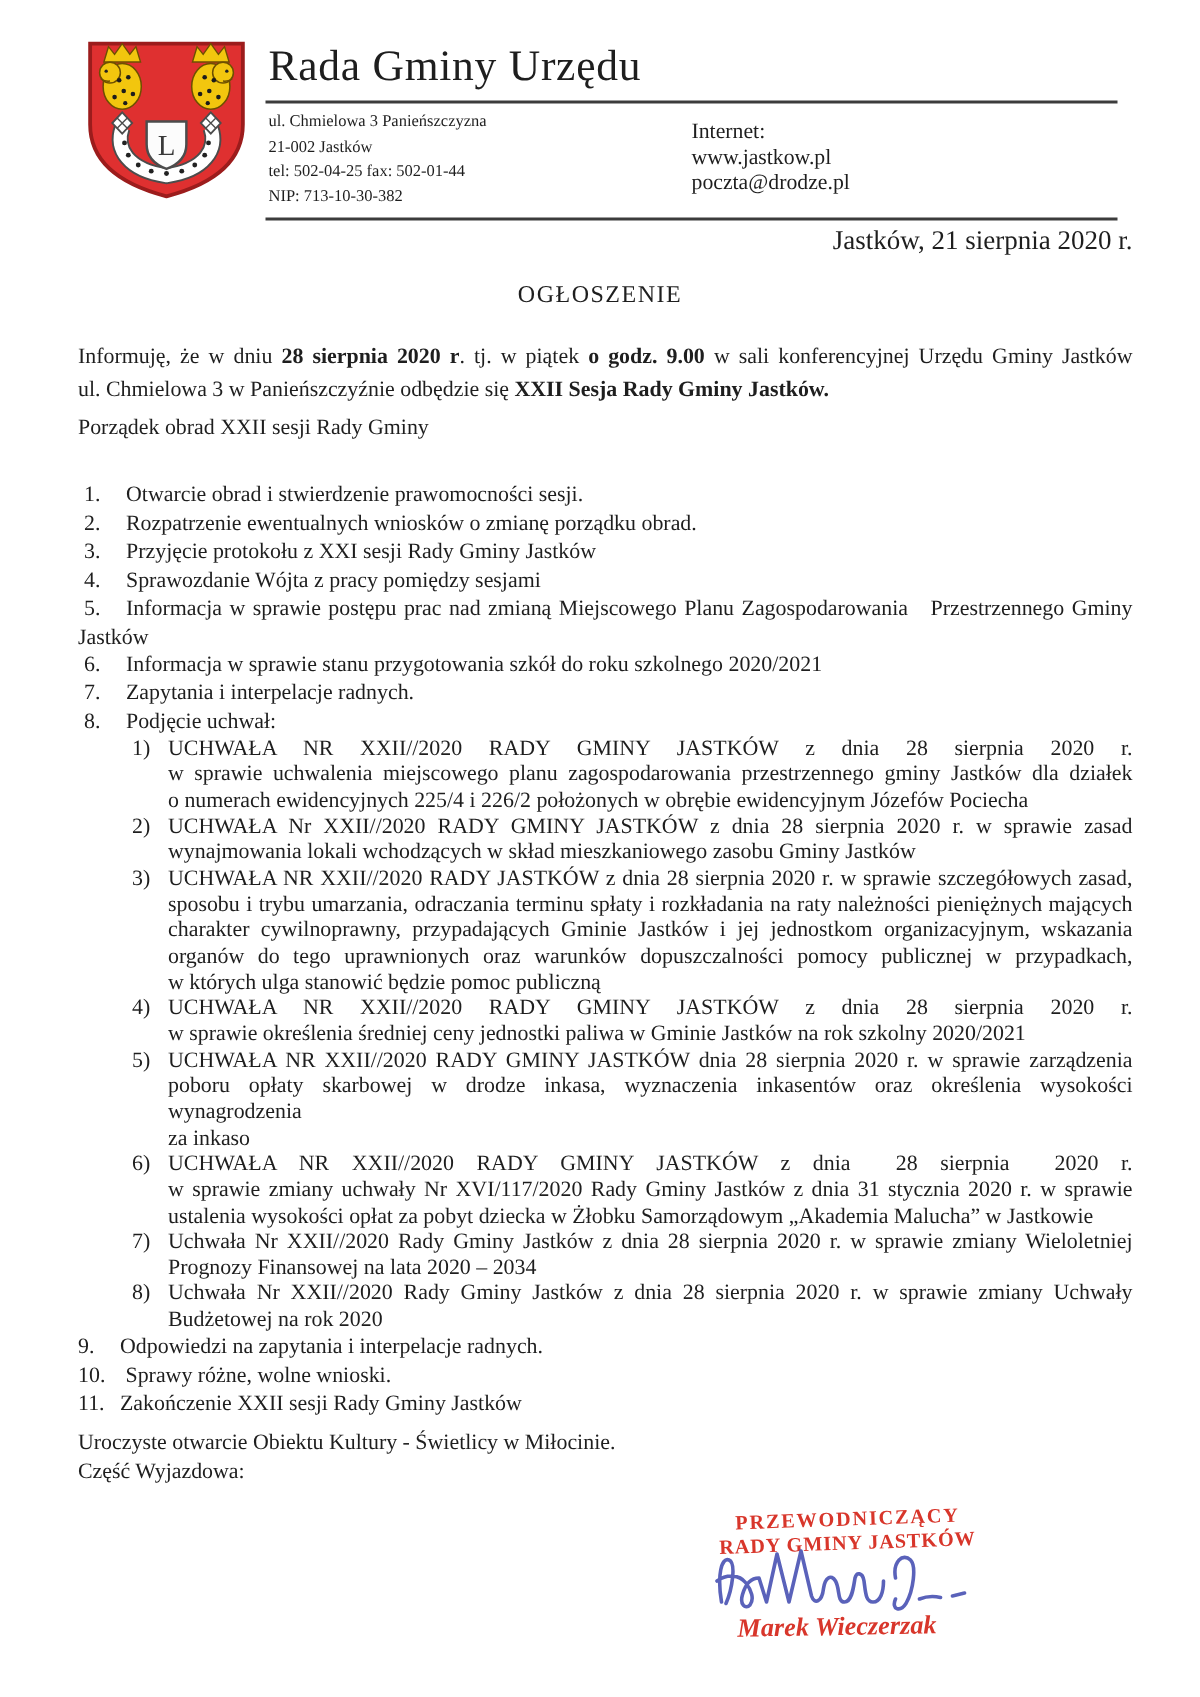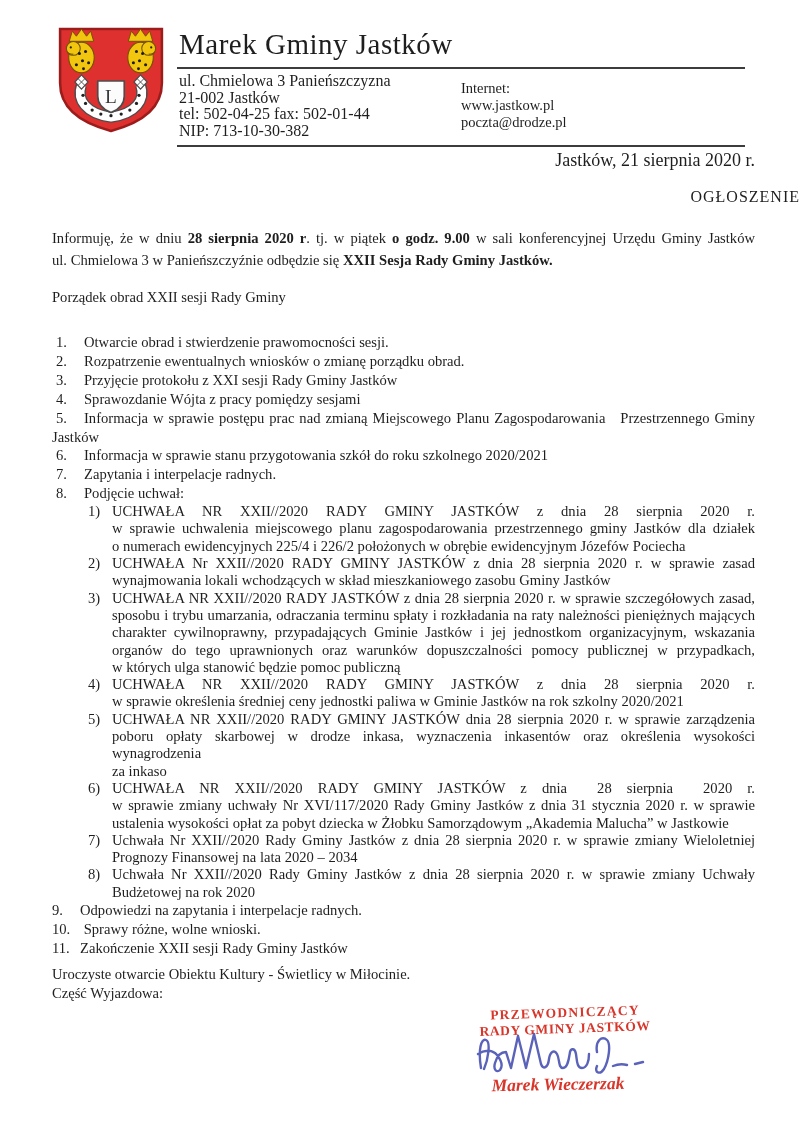--- a/index.html
+++ b/index.html
@@ -5,33 +5,33 @@
   html,body{margin:0;padding:0;background:#ffffff;}
   .page{position:relative;width:800px;height:1131px;background:#ffffff;overflow:hidden;
         font-family:"Liberation Serif","DejaVu Serif",serif;color:#1e1e1e;}
 
   
   .letterhead{position:absolute;top:26px;left:55px;right:55px;display:flex;}
   .crest{width:112px;height:108px;flex:0 0 112px;}
   .lh-right{flex:1;margin-left:10px;}
   .org-name{font-size:29px;letter-spacing:0.5px;padding:2px 0 6px 2px;border-bottom:2px solid #3c3c3c;}
   .lh-cols{display:flex;border-bottom:2px solid #3c3c3c;padding:4px 0 6px 2px;}
-  .addr{width:282px;font-size:16px;line-height:16.6px;}
+  .addr{width:282px;font-size:11px;line-height:16.6px;}
   .contact{font-size:14.5px;line-height:17px;padding-top:7px;}
 
   
   .dateline{position:absolute;top:150px;right:45px;font-size:18px;}
-  .doc-title{position:absolute;top:188px;left:0;right:0;text-align:right;font-size:16px;letter-spacing:1px;}
+  .doc-title{position:absolute;top:188px;left:0;right:0;text-align:center;font-size:16px;letter-spacing:1px;}
 
   
   .body-text{position:absolute;top:227px;left:52px;right:45px;font-size:14.6px;}
   .tline{line-height:19px;}
   .stretch{text-align:justify;text-align-last:justify;word-spacing:-1px;}
   .intro .tline{line-height:22px;font-family:Liberation Serif, serif;}
-  .agenda-heading{margin-top:17px;line-height:19px;font-family:Liberation Serif, serif;}
+  .agenda-heading{margin-top:5px;line-height:19px;font-family:Liberation Serif, serif;}
   .agenda{margin-top:26px;}
   .agenda .tline{line-height:18.9px;}
   .mainnum{display:inline-block;width:28px;}
   .ind1{padding-left:4px;}
   .sublist{margin-left:36px;}
   .subitem{position:relative;padding-left:24px;}
   .subitem .tline{line-height:17.3px;}
   .subnum{position:absolute;left:0;top:0;line-height:17.3px;}
   .closing{margin-top:7px;}
   .closing .tline{line-height:19.5px;}
@@ -85,21 +85,21 @@
         <circle cx="73.5" cy="82.5" r="1.6" fill="#222"></circle>
         <circle cx="80" cy="76" r="1.6" fill="#222"></circle>
         <circle cx="82.5" cy="68" r="1.6" fill="#222"></circle>
       </g>
       <g>
         <path d="M42,54 H68 V69 Q68,80 55,85 Q42,80 42,69 Z" fill="#fcfcfc" stroke="#4c4c4c" stroke-width="1.6"></path>
         <text x="55" y="76" text-anchor="middle" font-size="19" font-family="Liberation Serif, serif" fill="#3a3a3a">L</text>
       </g>
     </svg>
     <div class="lh-right">
-      <div class="org-name">Marek Gminy Jastków</div>
+      <div class="org-name">Rada Gminy Urzędu</div>
       <div class="lh-cols">
         <div class="addr" id="addr-lines">
             <div>ul. Chmielowa 3 Panieńszczyzna</div>
             <div>21-002 Jastków</div>
             <div>tel: 502-04-25   fax: 502-01-44</div>
             <div>NIP: 713-10-30-382</div>
           </div>
         <div class="contact">
           <div>Internet:</div>
           <div id="contact-lines">

